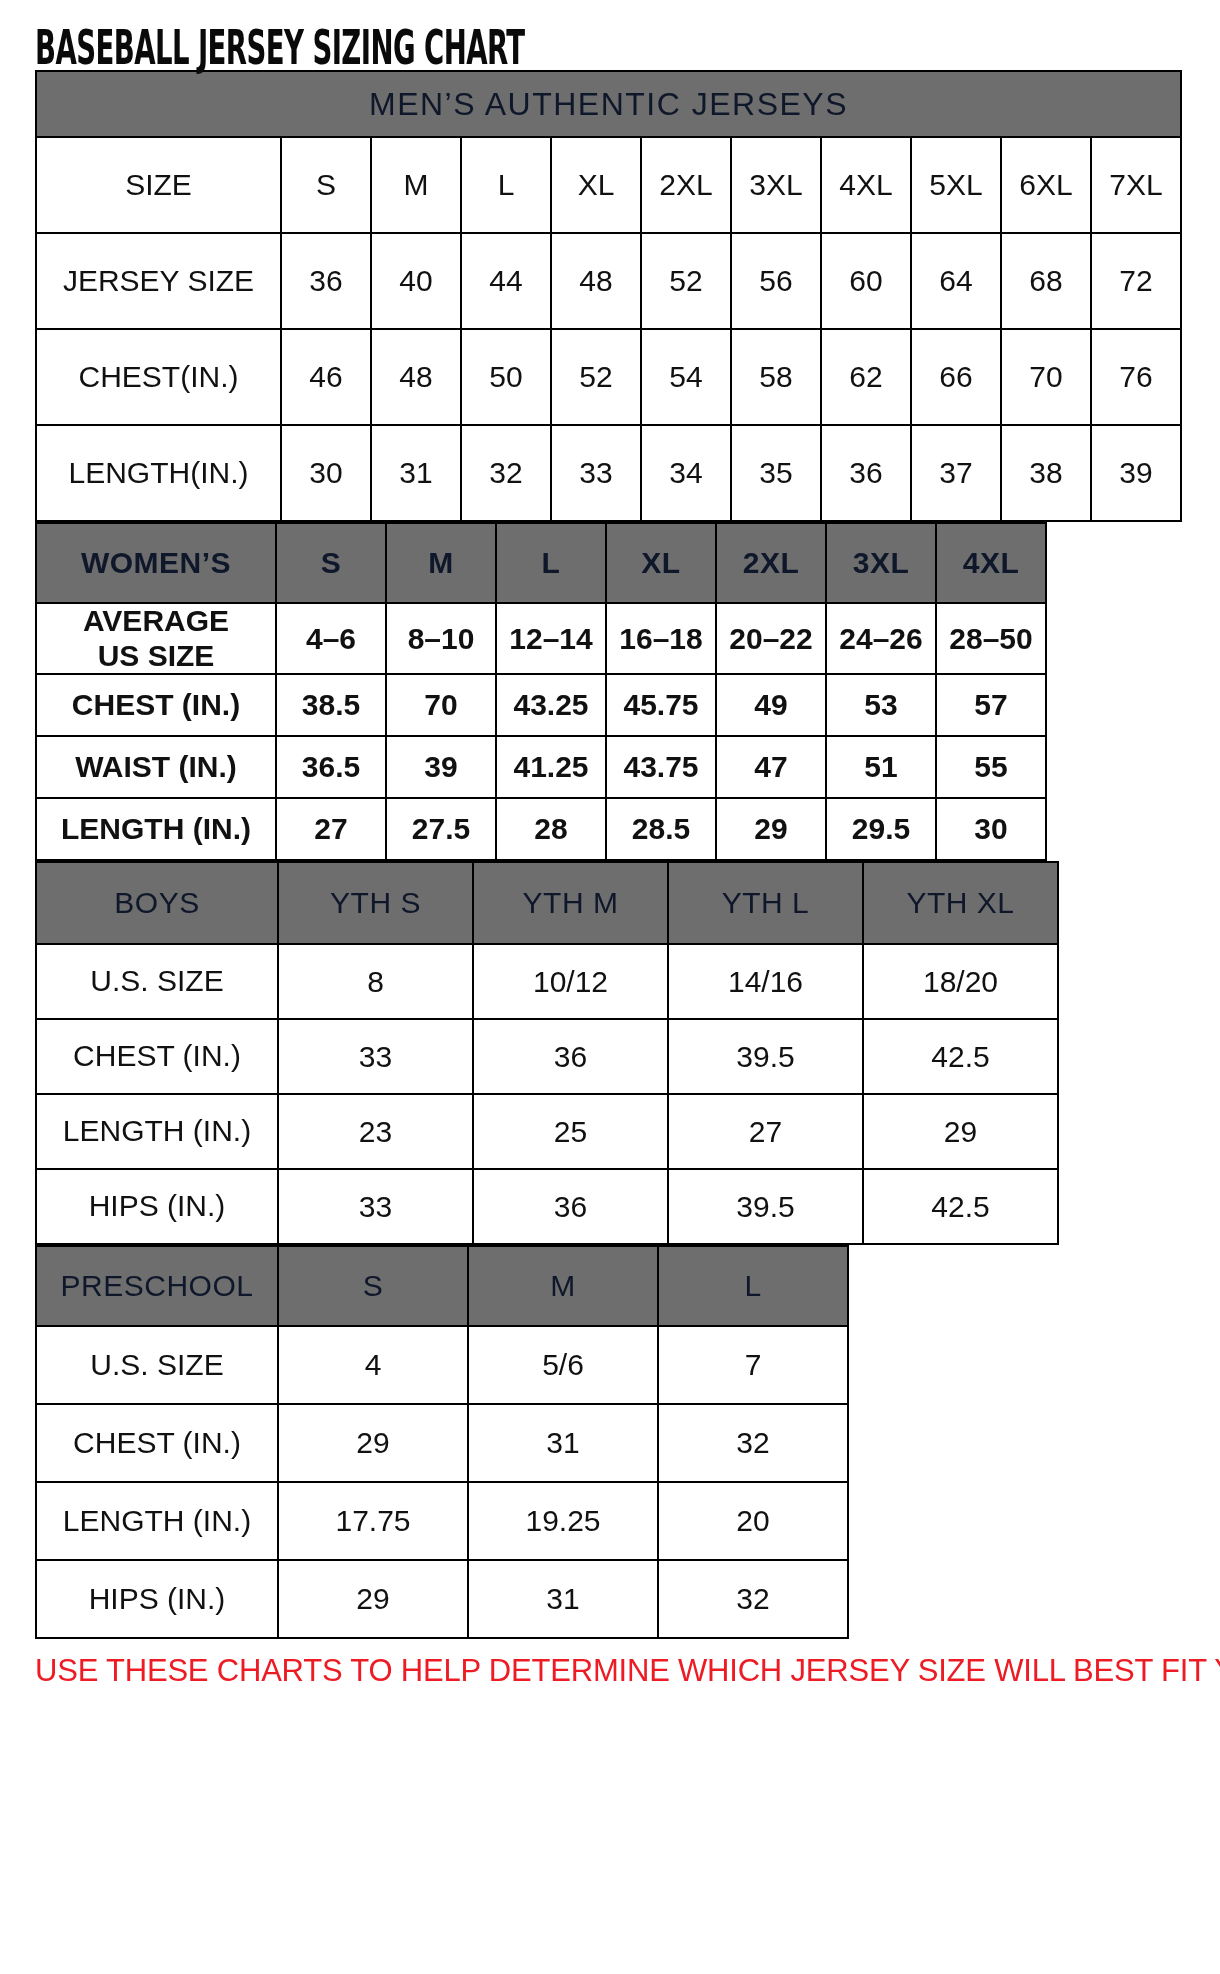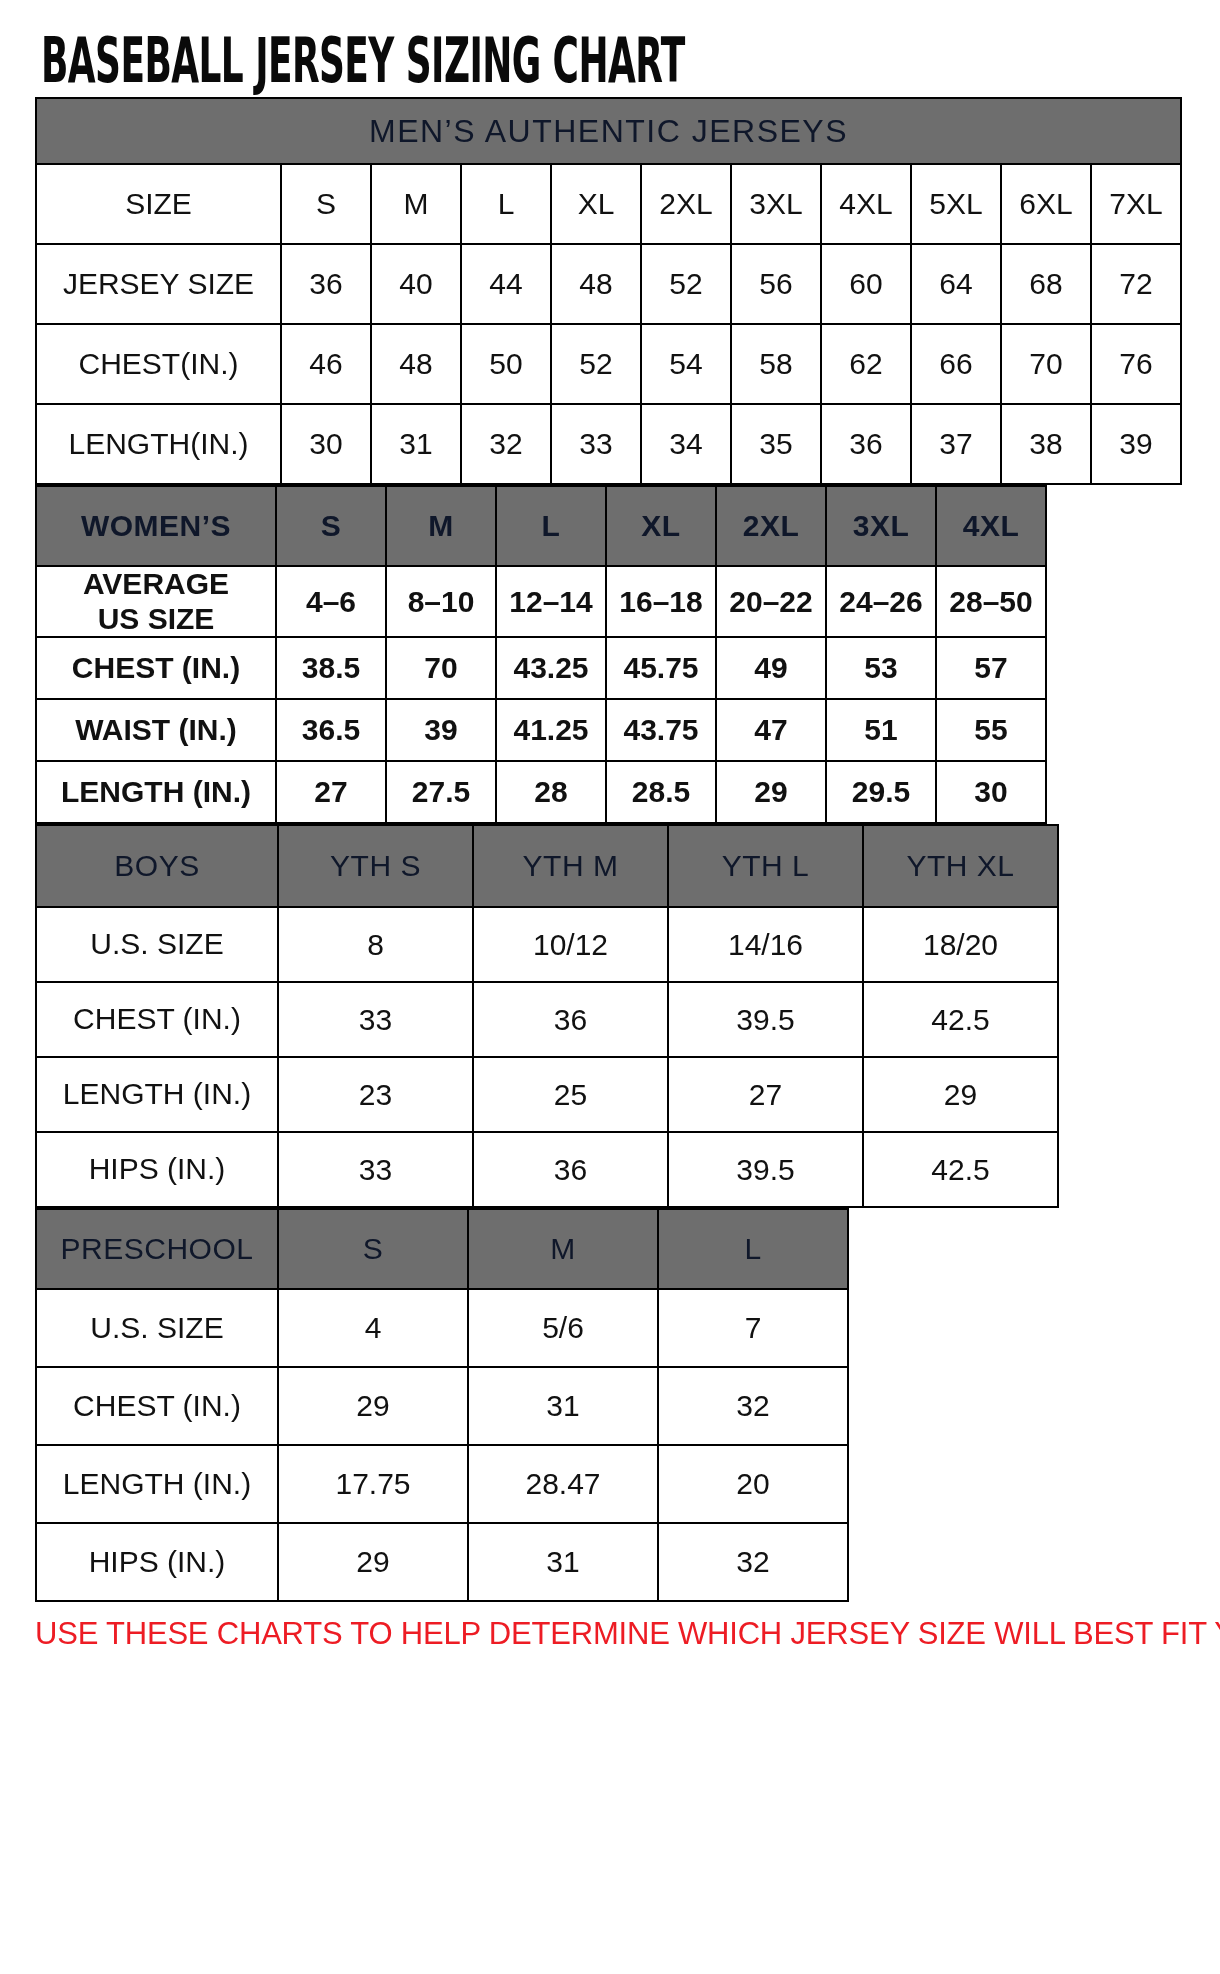--- a/index.html
+++ b/index.html
@@ -12,23 +12,23 @@
     height: 1974px;
     overflow: hidden;
     font-family: "Liberation Sans", sans-serif;
     color: #111111;
   }
   .page {
     padding: 24px 20px 0 35px;
   }
   
   h1.title {
-    margin: 6px;
+    margin: 0;
     line-height: 1;
-    font-size: 60px;
+    font-size: 46px;
     white-space: nowrap;
   }
   h1.title .title-inner {
     display: inline-block;
     font-family: "DejaVu Sans", sans-serif;
     font-weight: bold;
     letter-spacing: -1px;
     transform: scaleX(0.60) scaleY(1.04);
     transform-origin: left center;
     color: #0a0a0a;
@@ -59,21 +59,21 @@
     line-height: 1.15;
   }
   td.banner-cell {
     background: var(--header-gray, #6e6e6e);
     color: #0f172a;
     border-bottom-width: 3px;
     letter-spacing: 0.5px;
   }
   
   .t-mens        { margin-top: 48px; }
-  .t-mens tr        { height: 80px; }
+  .t-mens tr        { height: 96px; }
   .t-mens tr.banner-row { height: 66px; }
   .t-mens td.banner-cell { font-size: 32px; letter-spacing: 1.5px; }
 
   .t-womens      { margin-top: 36px; font-weight: bold; }
   .t-womens tr      { height: 62px; }
   .t-womens tr.banner-row { height: 80px; }
 
   .t-boys        { margin-top: 28px; }
   .t-boys tr        { height: 75px; }
   .t-boys tr.banner-row { height: 82px; }
@@ -306,21 +306,21 @@
         </tr>
         <tr>
           <td class="row-label">CHEST (IN.)</td>
           <td class="value-cell">29</td>
           <td class="value-cell">31</td>
           <td class="value-cell">32</td>
         </tr>
         <tr>
           <td class="row-label">LENGTH (IN.)</td>
           <td class="value-cell">17.75</td>
-          <td class="value-cell">28.47</td>
+          <td class="value-cell">19.25</td>
           <td class="value-cell">20</td>
         </tr>
         <tr>
           <td class="row-label">HIPS (IN.)</td>
           <td class="value-cell">29</td>
           <td class="value-cell">31</td>
           <td class="value-cell">32</td>
         </tr>
       </tbody>
     </table>

